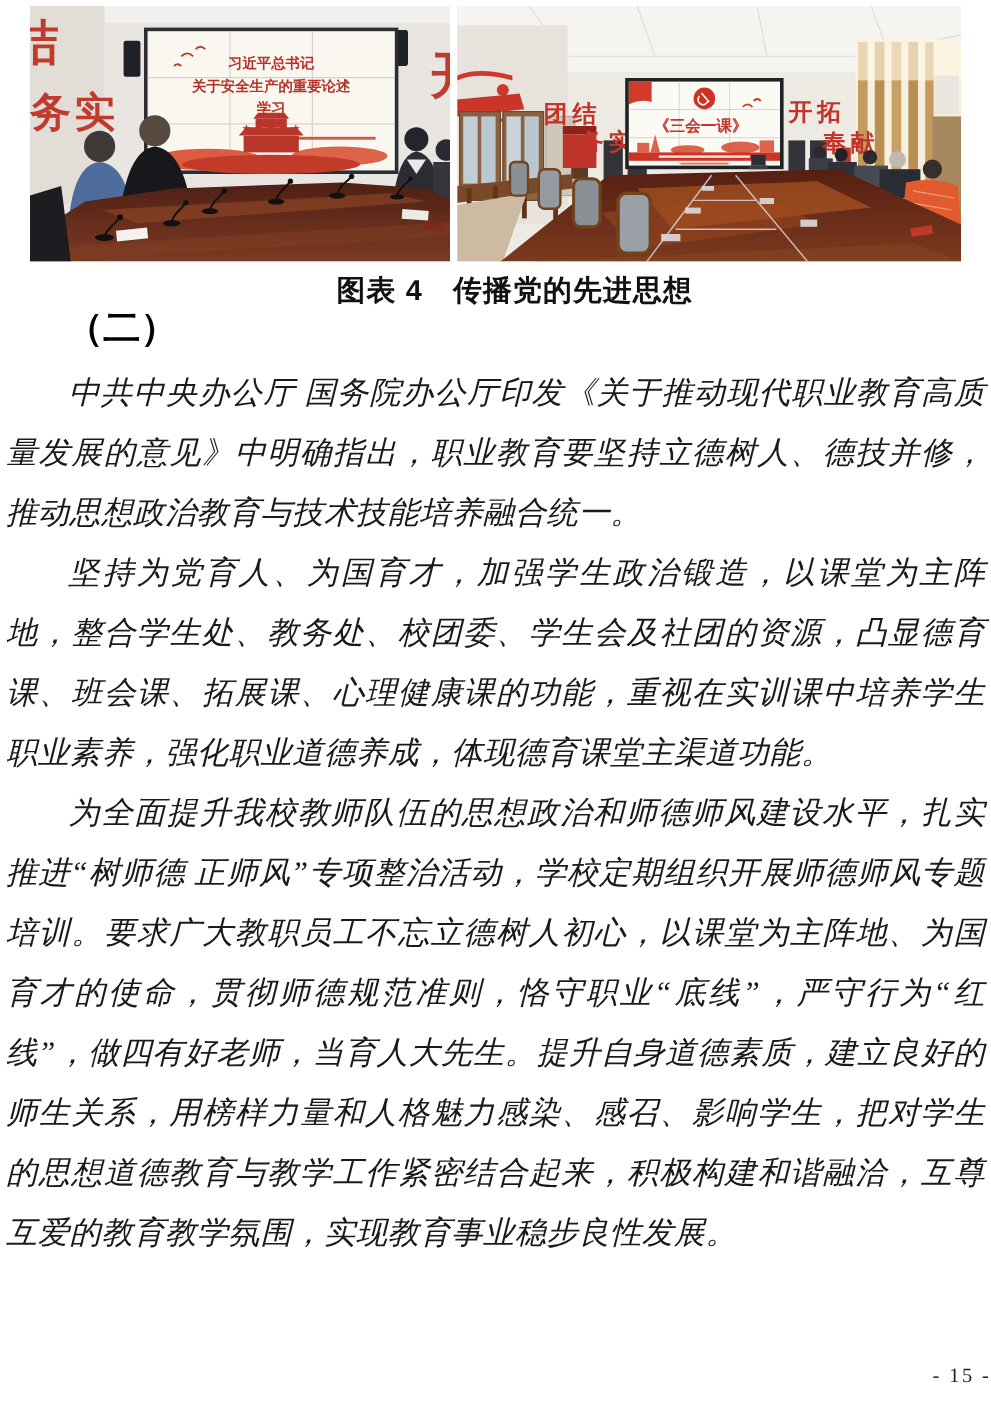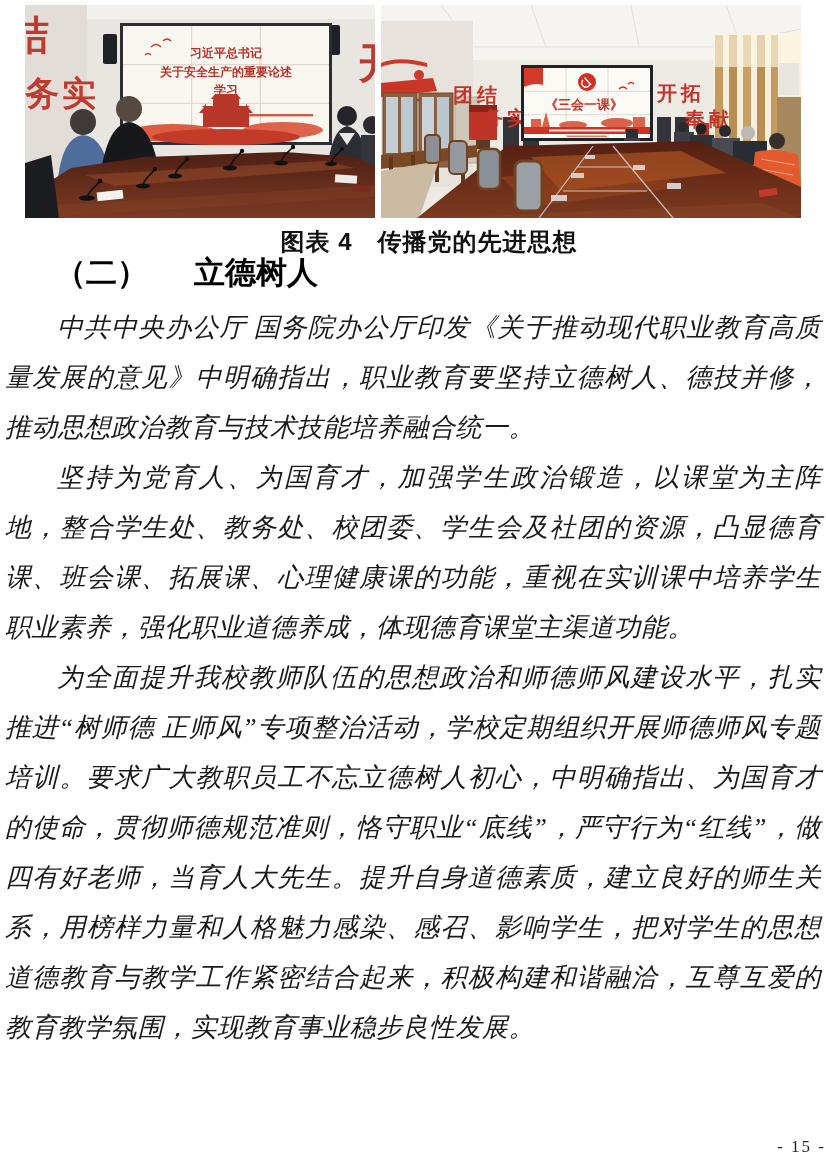--- a/index.html
+++ b/index.html
@@ -302,24 +302,23 @@
           <rect x="134" y="156" width="27" height="50" rx="7" fill="#9aa0a6" stroke="#73431f" stroke-width="3"></rect>
         </g>
       </svg>
     </div>
   </div>
 
   <div class="caption">图表 4　传播党的先进思想</div>
 
   <div class="heading">
     <span>（二）</span>
-    <span>立德树人</span>
   </div>
 
   <div class="bodytext">
     <p>中共中央办公厅 国务院办公厅印发《关于推动现代职业教育高质量发展的意见》中明确指出，职业教育要坚持立德树人、德技并修，推动思想政治教育与技术技能培养融合统一。</p>
     <p>坚持为党育人、为国育才，加强学生政治锻造，以课堂为主阵地，整合学生处、教务处、校团委、学生会及社团的资源，凸显德育课、班会课、拓展课、心理健康课的功能，重视在实训课中培养学生职业素养，强化职业道德养成，体现德育课堂主渠道功能。</p>
-    <p>为全面提升我校教师队伍的思想政治和师德师风建设水平，扎实推进“树师德 正师风”专项整治活动，学校定期组织开展师德师风专题培训。要求广大教职员工不忘立德树人初心，中明确指出、为国育才的使命，贯彻师德规范准则，恪守职业“底线”，严守行为“红线”，做四有好老师，当育人大先生。提升自身道德素质，建立良好的师生关系，用榜样力量和人格魅力感染、感召、影响学生，把对学生的思想道德教育与教学工作紧密结合起来，积极构建和谐融洽，互尊互爱的教育教学氛围，实现教育事业稳步良性发展。</p>
+    <p>为全面提升我校教师队伍的思想政治和师德师风建设水平，扎实推进“树师德 正师风”专项整治活动，学校定期组织开展师德师风专题培训。要求广大教职员工不忘立德树人初心，以课堂为主阵地、为国育才的使命，贯彻师德规范准则，恪守职业“底线”，严守行为“红线”，做四有好老师，当育人大先生。提升自身道德素质，建立良好的师生关系，用榜样力量和人格魅力感染、感召、影响学生，把对学生的思想道德教育与教学工作紧密结合起来，积极构建和谐融洽，互尊互爱的教育教学氛围，实现教育事业稳步良性发展。</p>
   </div>
 
   <div class="footer">- 15 -</div>
 
 </div>
 
 </body></html>

